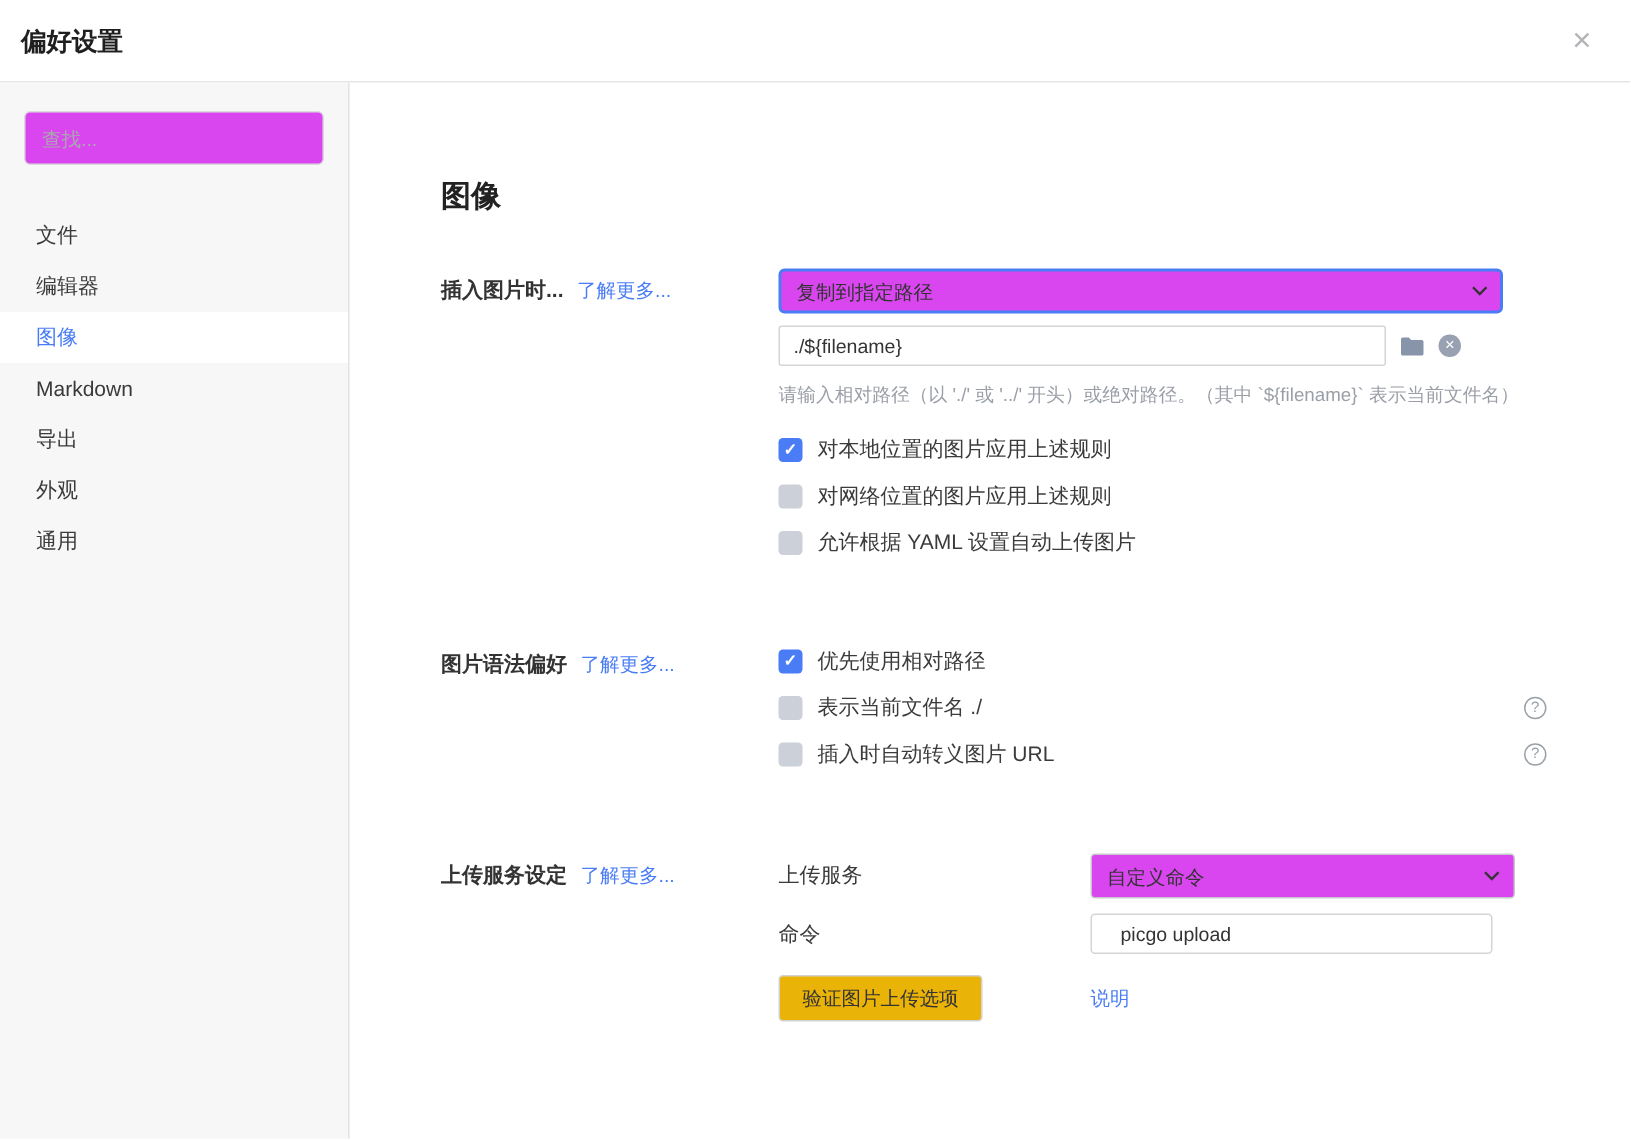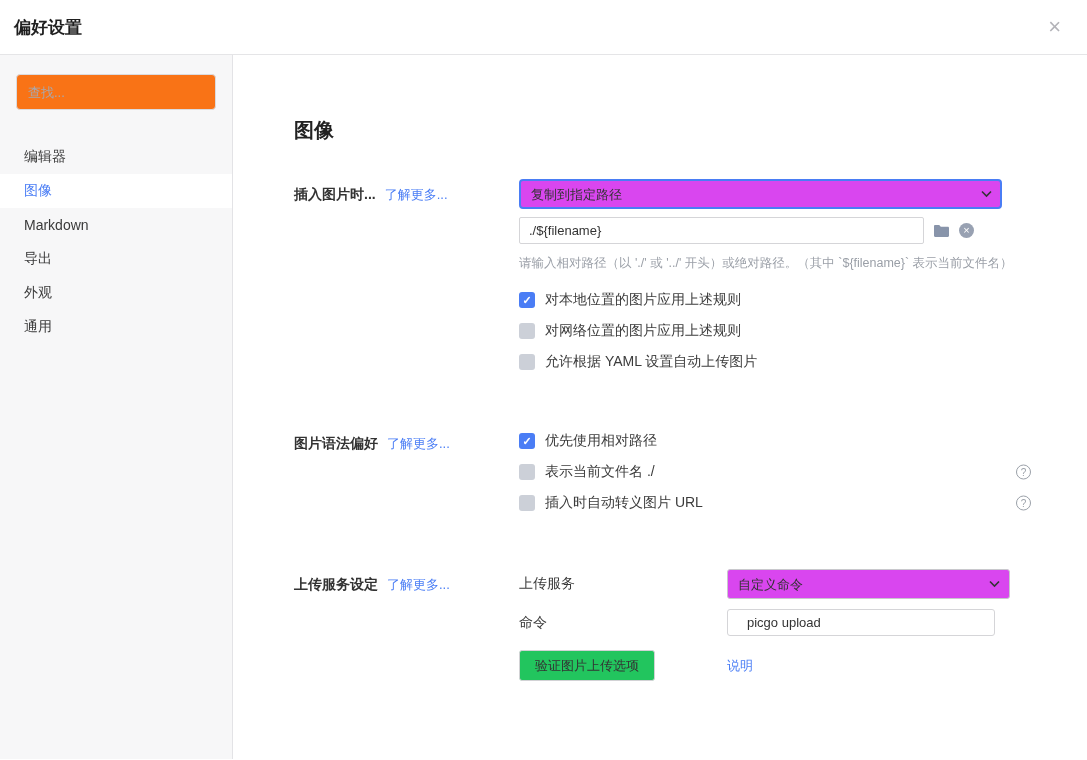--- a/index.html
+++ b/index.html
@@ -29,21 +29,21 @@
   .sidebar {
     width: 233px; flex-shrink: 0;
     background: #f7f7f8;
     border-right: 1px solid #e3e3e6;
     padding-top: 19px;
   }
   .search-wrap { margin: 0 16px 30px 16px; }
   .search-input {
     width: 100%; height: 36px;
     border: 1px solid #dbdbdf; border-radius: 4px;
-    background: #f97316; padding: 0 11px;
+    background: #d946ef; padding: 0 11px;
     font-size: 13px; color: #333; outline: none;
     font-family: inherit;
   }
   .search-input::placeholder { color: #a8a8ae; }
   .menu-item {
     height: 34px; display: flex; align-items: center;
     padding-left: 24px; font-size: 14px; color: #3a3a3a; cursor: pointer;
   }
   .menu-item.active { background: #ffffff; color: #4a7df5; }
   
@@ -114,38 +114,41 @@
   .cmd-input {
     width: 268px; height: 27px;
     border: 1px solid #d5d5d8; border-radius: 3px;
     padding: 0 19px; font-size: 13px; color: #333; outline: none;
     font-family: inherit;
   }
   .btn-row { display: flex; align-items: center; margin-top: 14px; }
   .btn-cell { width: 208px; flex-shrink: 0; }
   .validate-btn {
     height: 31px; padding: 0 15px;
-    background: #22c55e; border: 1px solid #d2d2d5; border-radius: 3px;
+    background: #eab308; border: 1px solid #d2d2d5; border-radius: 3px;
     font-size: 13px; color: #333; font-family: inherit; cursor: pointer;
   }
   .inline-link { font-size: 13px; color: #4a7df5; cursor: pointer; }
 </style>
 </head>
 <body>
 
 <div class="header">
   <div class="window-title">偏好设置</div>
   <div class="close-btn">×</div>
 </div>
 
 <div class="layout">
 
   <div class="sidebar">
     <div class="search-wrap">
       <input class="search-input" type="text" placeholder="查找..." style="">
+    </div>
+    <div class="menu-item">
+      <span>文件</span>
     </div>
     <div class="menu-item">
       <span>编辑器</span>
     </div>
     <div class="menu-item active">
       <span>图像</span>
     </div>
     <div class="menu-item">
       <span>Markdown</span>
     </div>

